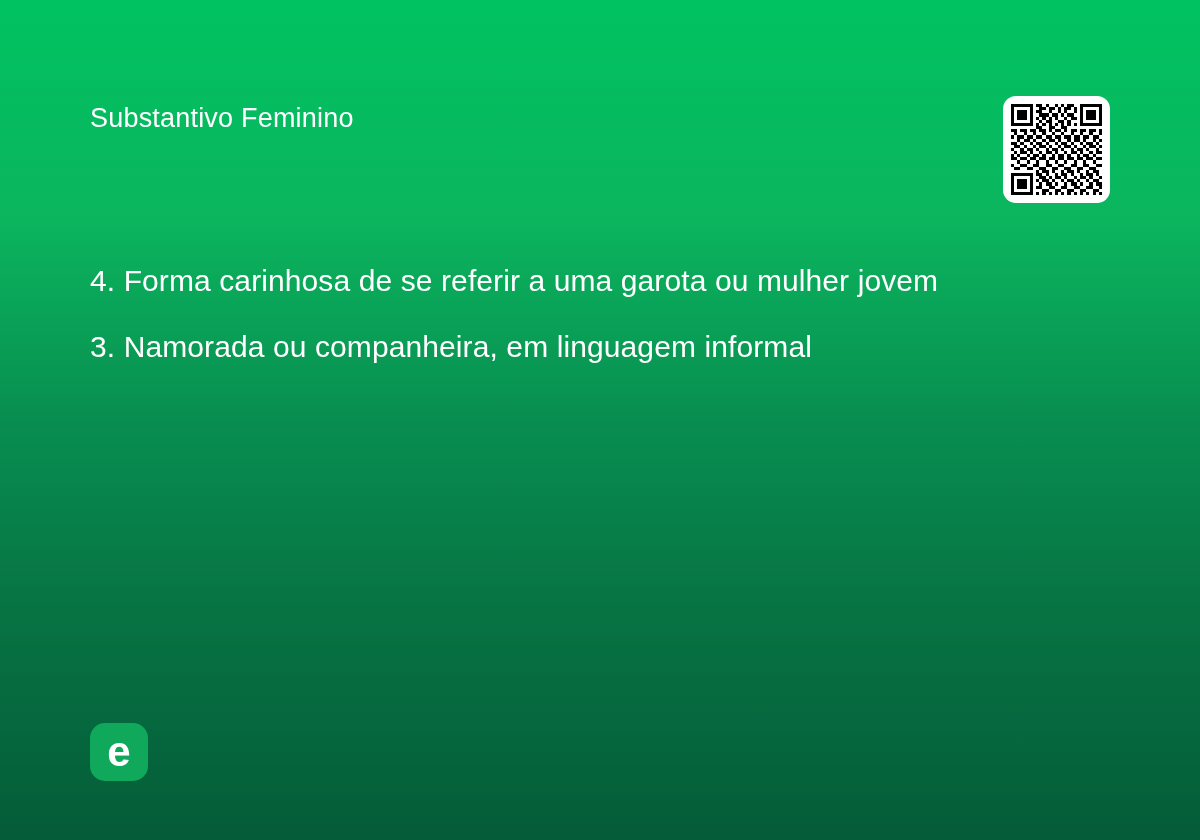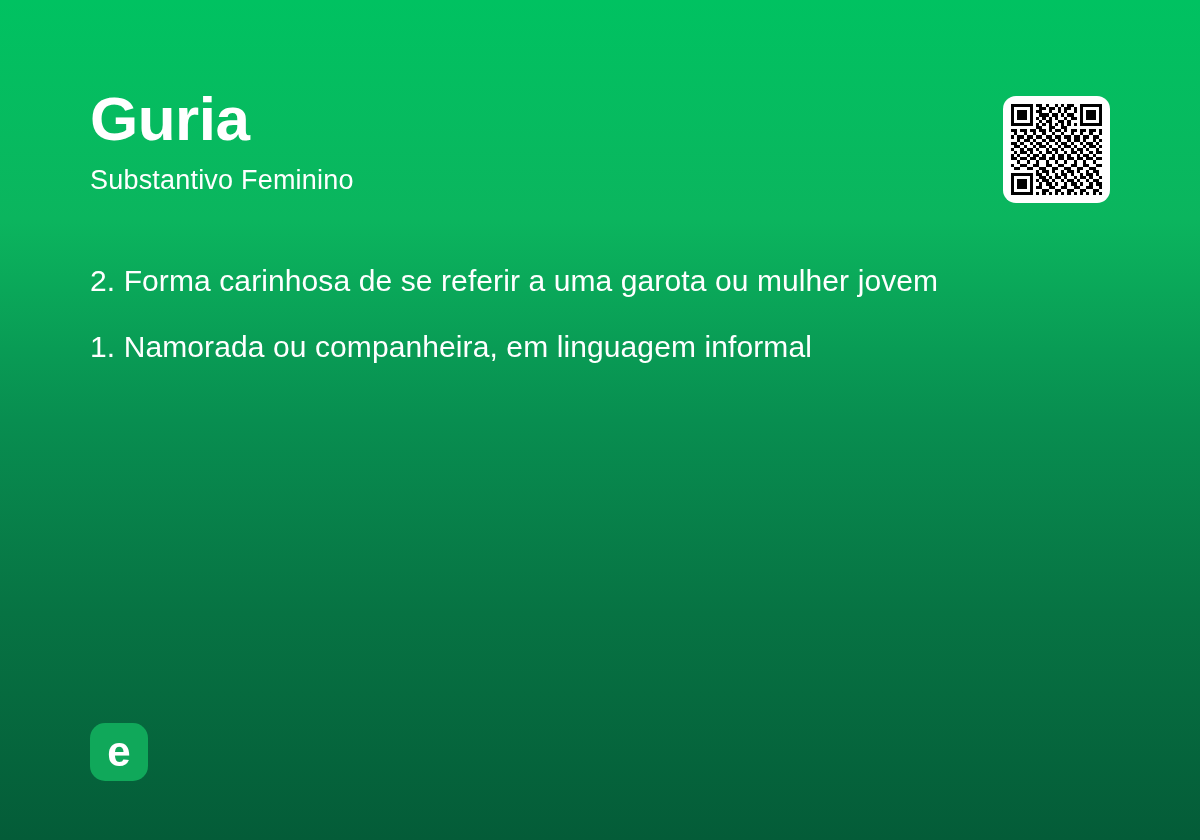--- a/index.html
+++ b/index.html
@@ -127,21 +127,20 @@
     color: #ffffff;
     letter-spacing: -1px;
   }
 </style>
 </head>
 <body>
 
 <div class="card">
 
   <div class="header">
-    <h1 class="word-title">Guria</h1>
     <p class="word-subtitle">Substantivo Feminino</p>
   </div>
 
   <div class="qr-card">
     <div class="qr-grid" id="qr-grid">
         <i></i>
         <i></i>
         <i></i>
         <i></i>
         <i></i>
@@ -978,22 +977,22 @@
         <i style="background: transparent;"></i>
         <i></i>
         <i style="background: transparent;"></i>
         <i></i>
         <i style="background: transparent;"></i>
         <i></i>
       </div>
   </div>
 
   <div class="definitions" id="definitions">
-      <div class="definition-line">2. Forma carinhosa de se referir a uma garota ou mulher jovem</div>
-      <div class="definition-line">1. Namorada ou companheira, em linguagem informal</div>
+      <div class="definition-line">4. Forma carinhosa de se referir a uma garota ou mulher jovem</div>
+      <div class="definition-line">3. Namorada ou companheira, em linguagem informal</div>
     </div>
 
   <div class="logo-mark">
     <span>e</span>
   </div>
 
 
 </div>
 
 </body></html>

